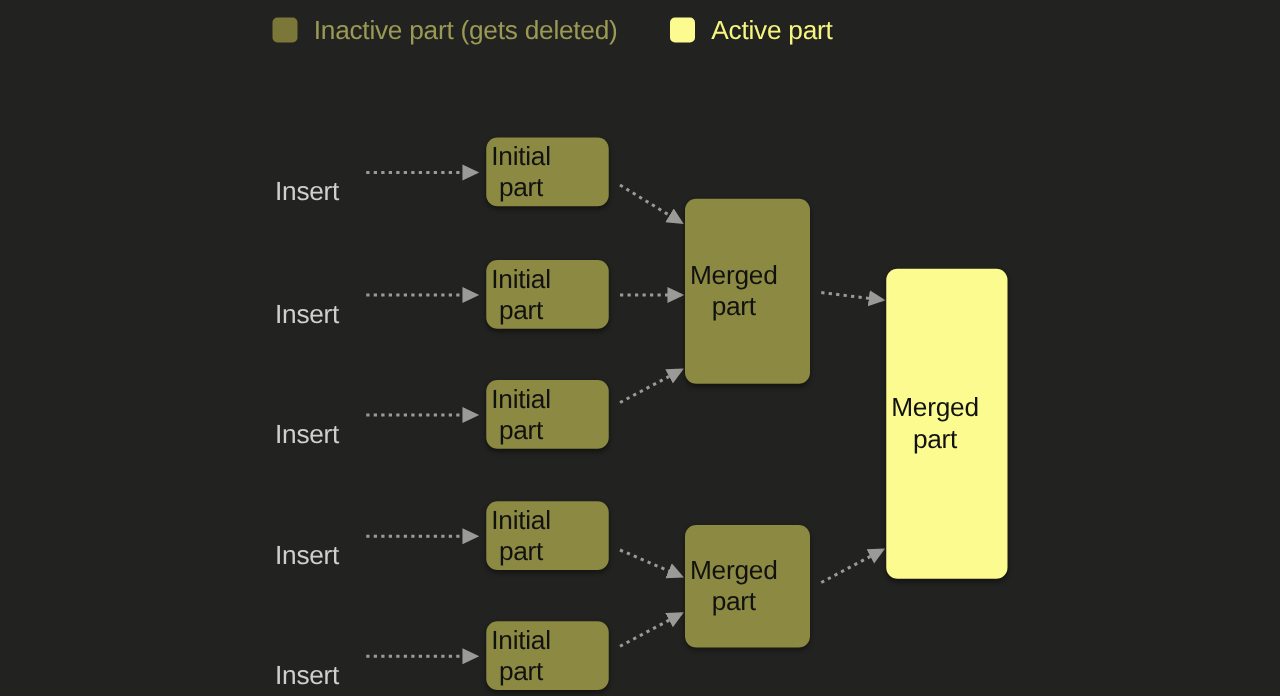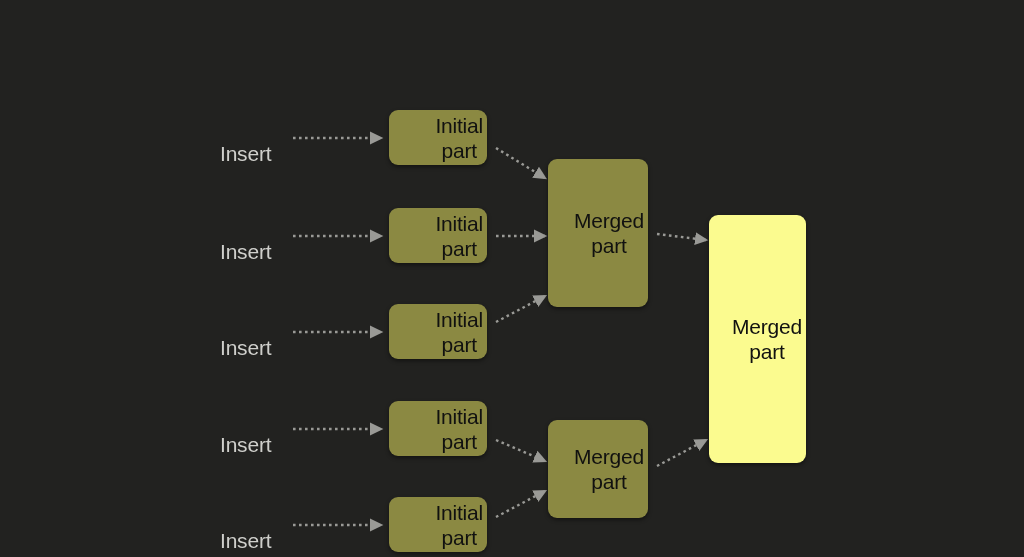--- a/index.html
+++ b/index.html
@@ -55,21 +55,21 @@
   }
   .legend-label.inactive { color: #9b9a55; }
   .legend-label.active   { color: #f6f67f; }
 
   
   .node {
     position: absolute;
     box-sizing: border-box;
     display: flex;
     align-items: center;
-    justify-content: flex-end;
+    justify-content: flex-start;
     text-align: center;
     border-radius: 9px;
     color: #111110;
     font-size: 21px;
     line-height: 25px;
     letter-spacing: -0.2px;
     box-shadow: 0 2px 4px rgba(0,0,0,0.45);
   }
   .node.inactive { background: #8b8942; }
   .node.active   { background: #fbfb8f; }
@@ -110,20 +110,30 @@
       <line x1="496" y1="322" x2="545" y2="296"></line>
 
       <line x1="496" y1="440" x2="545" y2="461"></line>
       <line x1="496" y1="517" x2="545" y2="491"></line>
 
       <line x1="657" y1="234" x2="706" y2="240"></line>
       <line x1="657" y1="466" x2="706" y2="440"></line>
     </g>
   </svg>
 
+  <div class="legend">
+    <div class="legend-entry">
+      <span class="legend-swatch inactive"></span>
+      <span class="legend-label inactive">Inactive part (gets deleted)</span>
+    </div>
+    <div class="legend-entry second">
+      <span class="legend-swatch active"></span>
+      <span class="legend-label active">Active part</span>
+    </div>
+  </div>
 
   <div class="insert-label" style="left:220px; top:127px;">Insert</div>
   <div class="insert-label" style="left:220px; top:225px;">Insert</div>
   <div class="insert-label" style="left:220px; top:321px;">Insert</div>
   <div class="insert-label" style="left:220px; top:418px;">Insert</div>
   <div class="insert-label" style="left:220px; top:514px;">Insert</div>
 
   <div class="node inactive" style="left:389px; top:110px; width:98px; height:55px;">
     <span class="node-text">
       <span>Initial</span><br><span>part</span>

